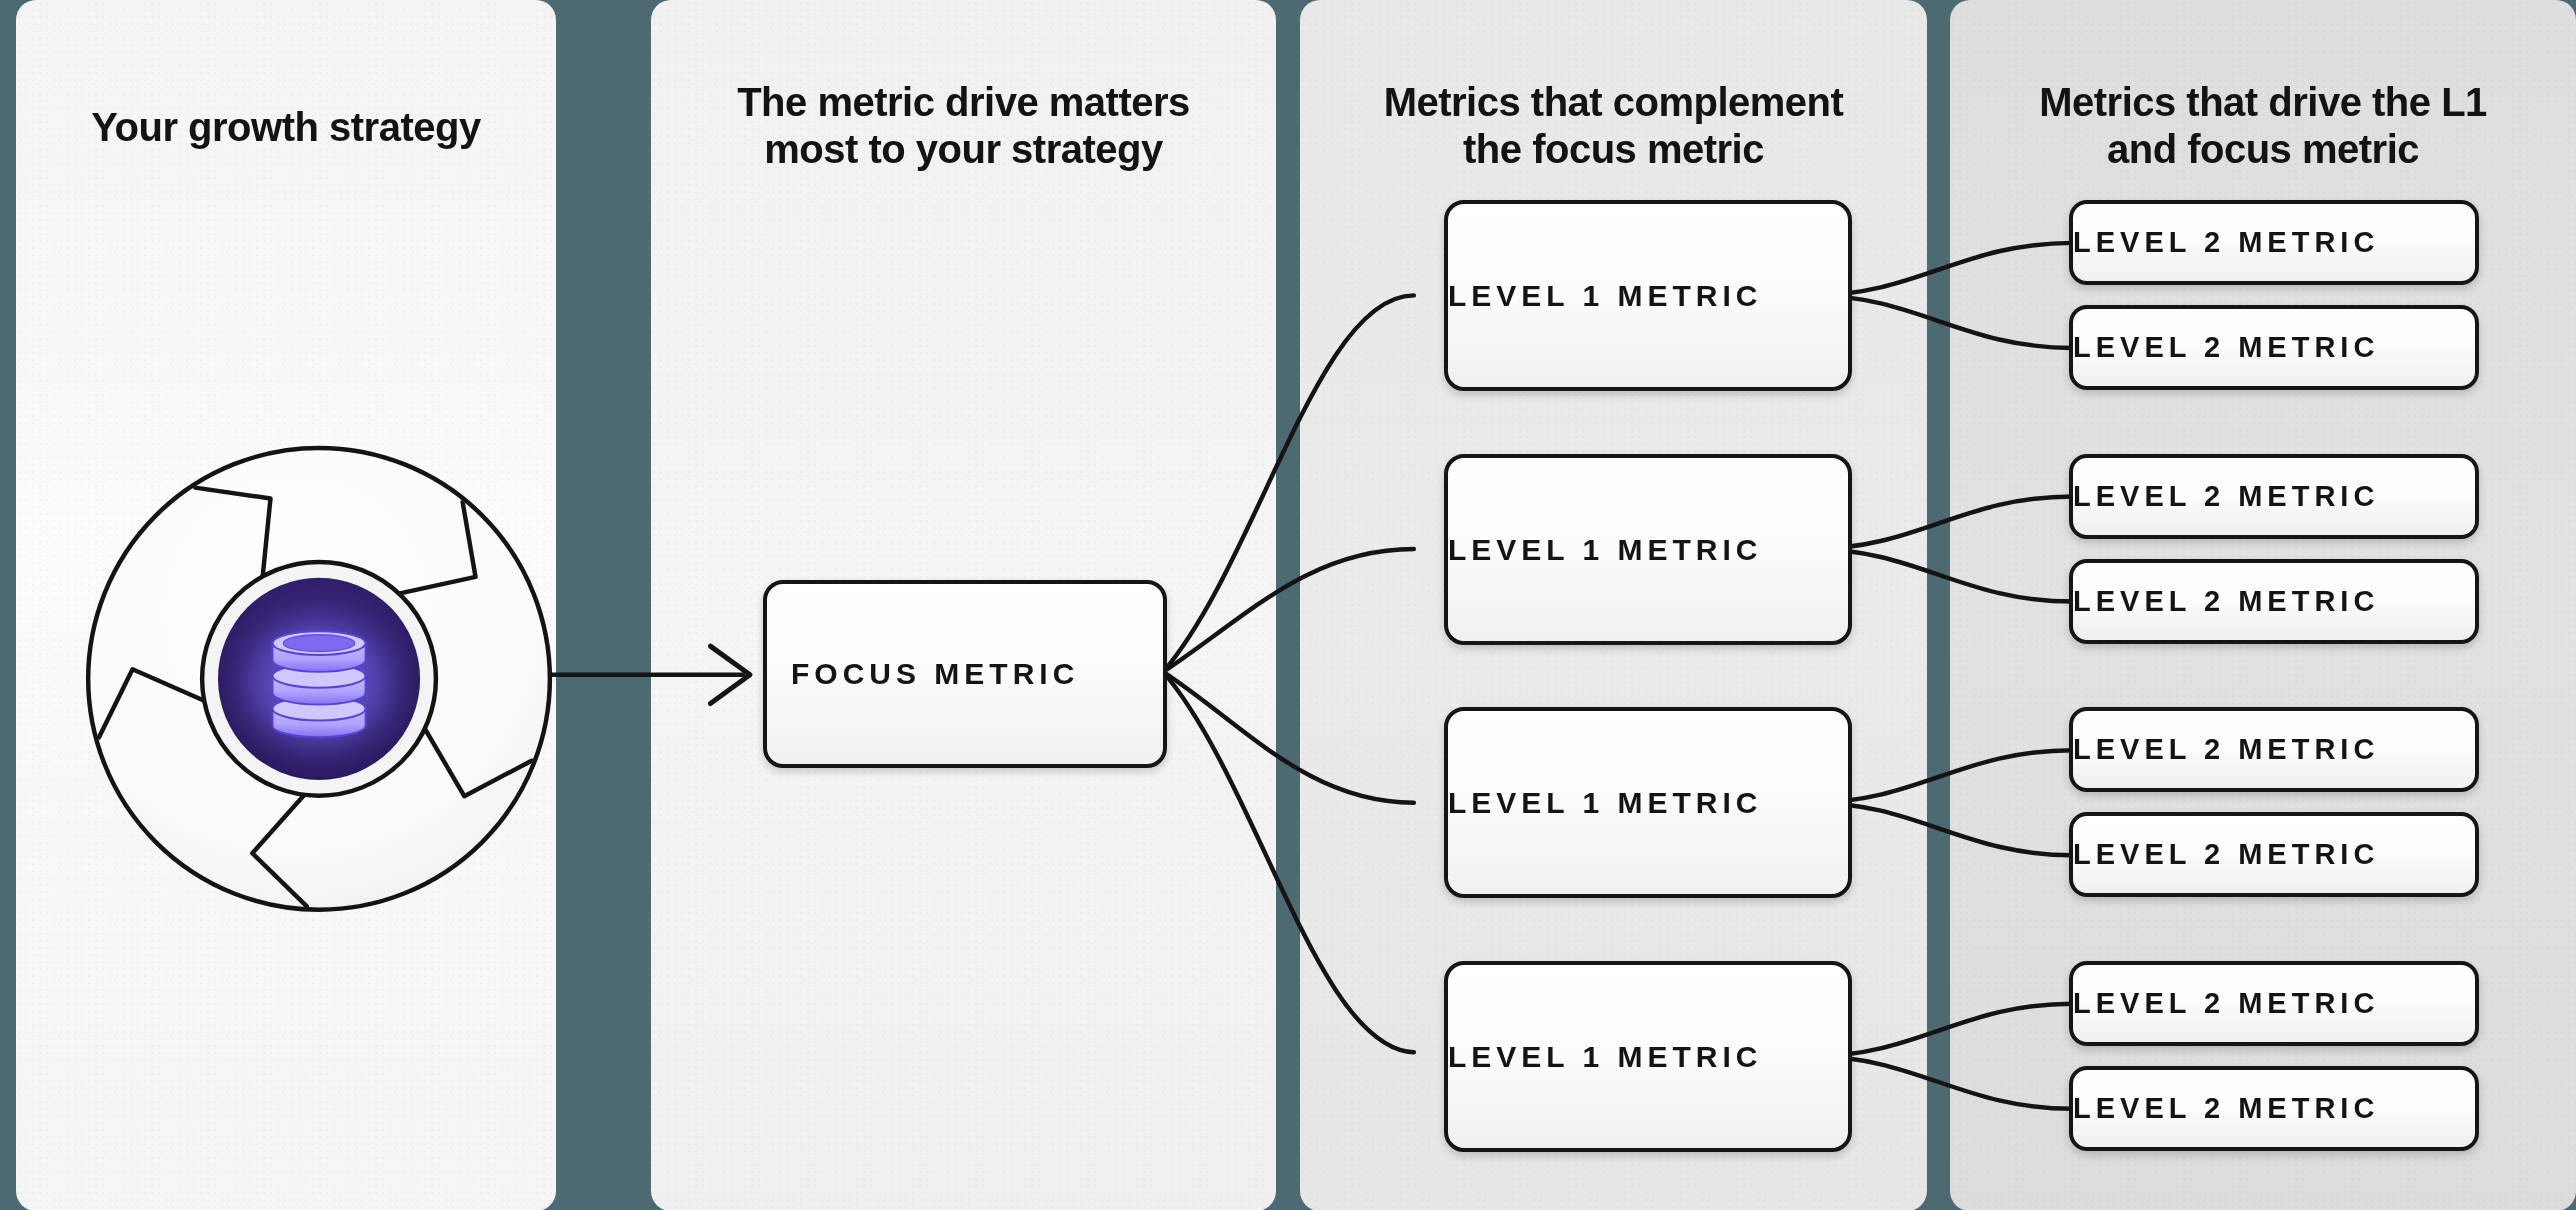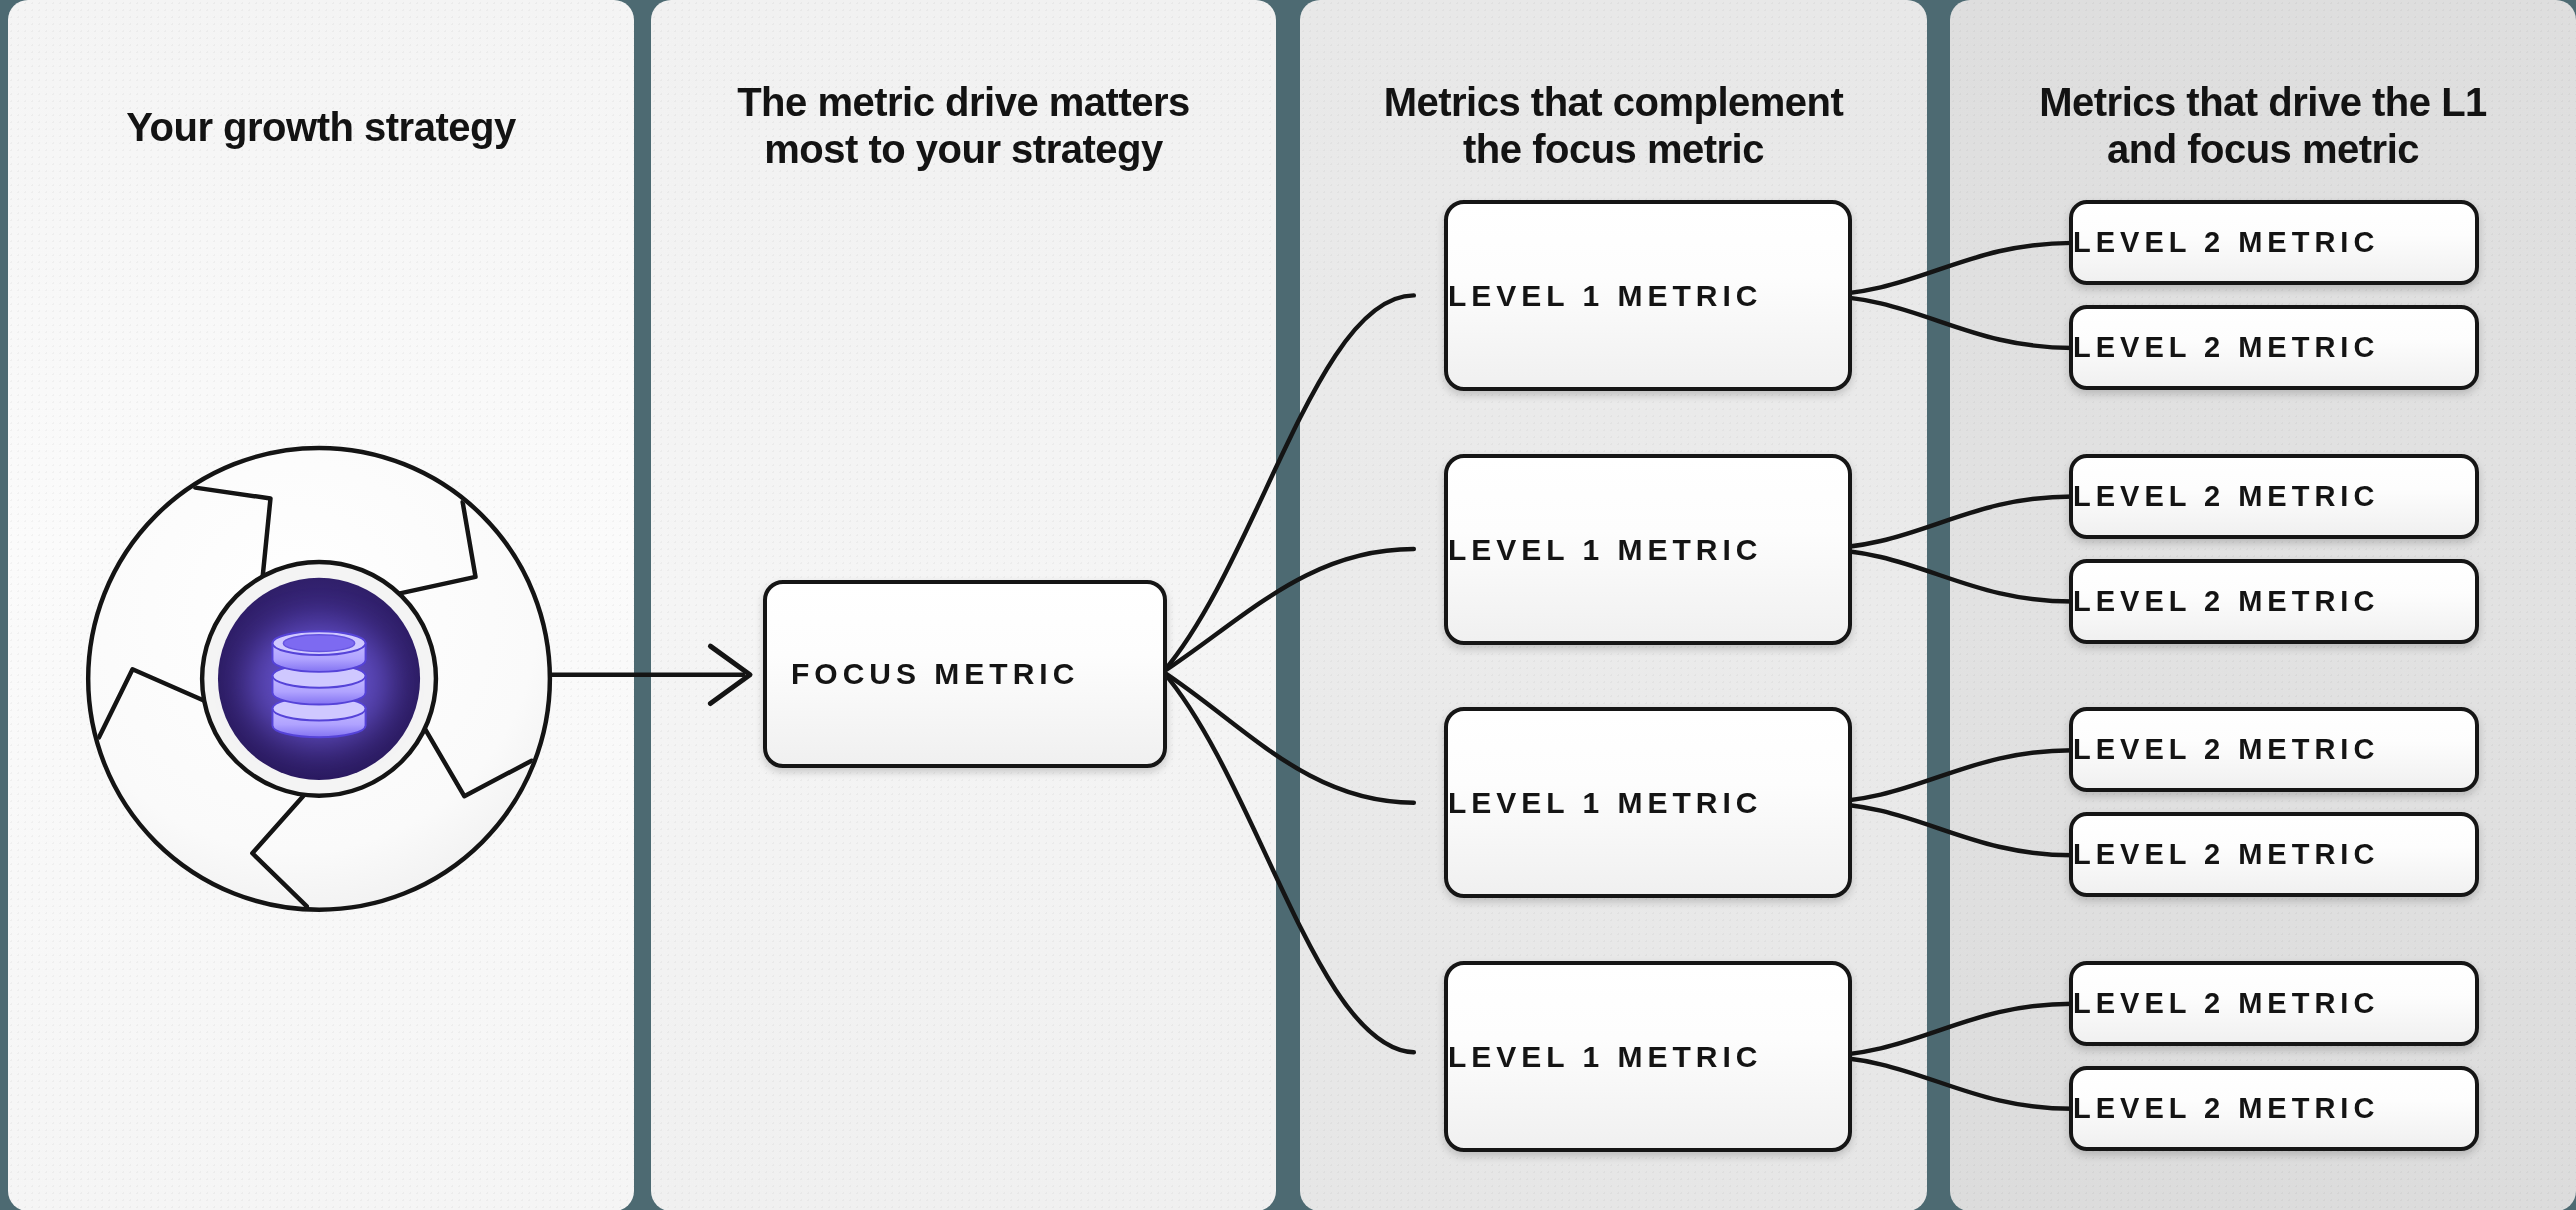--- a/index.html
+++ b/index.html
@@ -6,21 +6,21 @@
   .stage{
     position:relative;width:2576px;height:1211px;overflow:hidden;
     background:#4d6a72;
     font-family:"Liberation Sans", sans-serif;
     color:#151515;
   }
   .panel{
     position:absolute;top:0;height:1211px;border-radius:20px;
     background-size:7px 7px, auto;
   }
-  .panel.p1{left:8px;width:626px;
+  .panel.p1{left:16px;width:540px;
     background-image:radial-gradient(rgba(0,0,0,.035) 1px, transparent 1px),
       linear-gradient(180deg,#f4f4f4 0%,#fbfbfb 45%,#f5f5f5 100%);}
   .panel.p2{left:651px;width:625px;
     background-image:radial-gradient(rgba(0,0,0,.035) 1px, transparent 1px),
       linear-gradient(180deg,#f1f1f1 0%,#f5f5f5 50%,#f0f0f0 100%);}
   .panel.p3{left:1300px;width:627px;
     background-image:radial-gradient(rgba(0,0,0,.035) 1px, transparent 1px),
       linear-gradient(180deg,#e8e8e8 0%,#ebebeb 50%,#e6e6e6 100%);}
   .panel.p4{left:1950px;width:626px;
     background-image:radial-gradient(rgba(0,0,0,.035) 1px, transparent 1px),

